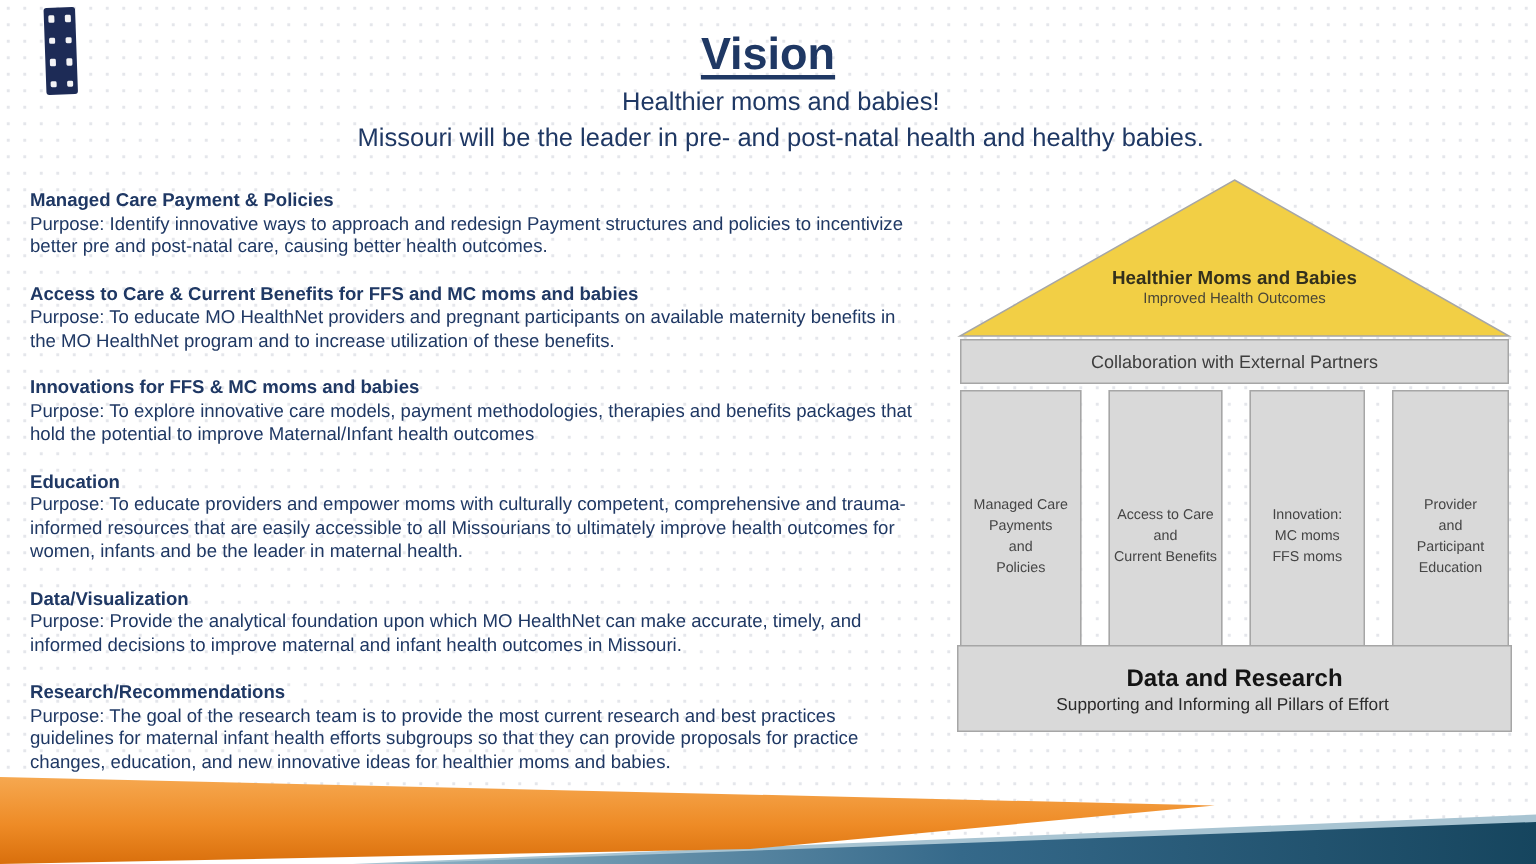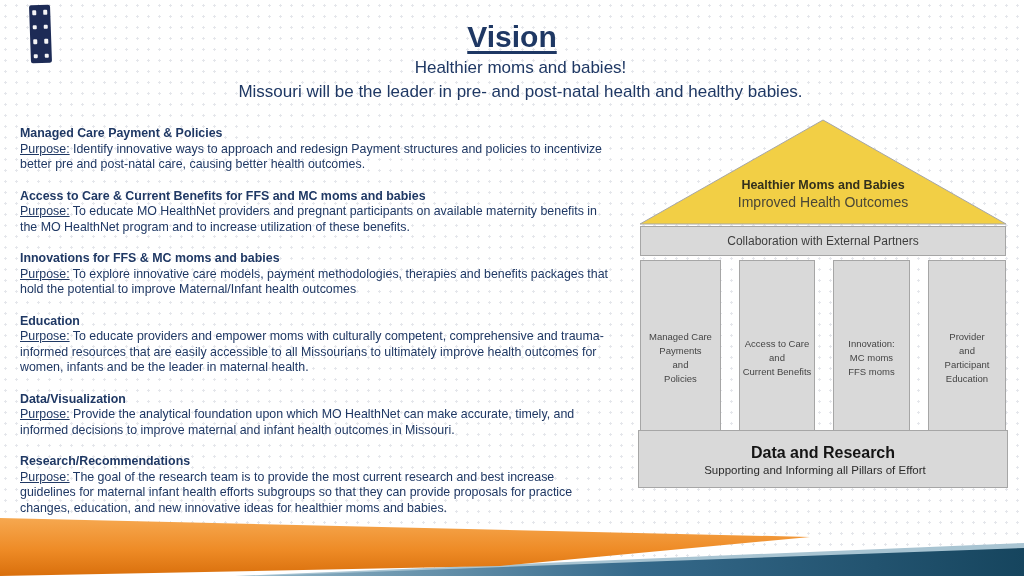--- a/index.html
+++ b/index.html
@@ -24,27 +24,27 @@
   .title{
     font-size:30px;font-weight:700;margin:0;display:inline-block;
     text-decoration:underline;text-decoration-thickness:2.5px;text-underline-offset:4px;
   }
   .subtitle{font-size:17px;margin:3px 0 0 0;line-height:21px;padding-left:17px;}
   
   .left-col{position:absolute;left:20px;top:126px;width:592px;color:#1F3864;}
   .section{margin:0 0 16px 0;}
   .section h2{font-size:12.4px;font-weight:700;margin:0;line-height:15.5px;}
   .section p{font-size:12.4px;margin:0;line-height:15.5px;}
-  .purpose{text-decoration:underline;}
+  .purpose{}
   
   .diagram{position:absolute;left:638px;top:118px;width:370px;height:374px;}
   .roof-svg{position:absolute;left:0;top:0;}
   .roof-text{position:absolute;top:60px;left:0;width:100%;text-align:center;}
   .roof-title{font-size:12.5px;font-weight:700;color:#33301c;margin:0;}
-  .roof-sub{font-size:14px;color:#4a4636;margin:2px 0 0 0;}
+  .roof-sub{font-size:10px;color:#4a4636;margin:2px 0 0 0;}
   .collab-bar{
     position:absolute;top:108px;left:2px;right:2px;height:30px;
     background:#d9d9d9;border:1px solid #a6a6a6;box-sizing:border-box;
     display:flex;align-items:center;justify-content:center;
     font-size:12px;color:#3d3d3d;
   }
   .pillars{position:absolute;top:142px;left:2px;right:2px;height:196px;display:flex;justify-content:space-between;}
   .pillar{
     background:#d9d9d9;border:1px solid #a6a6a6;box-sizing:border-box;
     display:flex;align-items:center;justify-content:center;text-align:center;
@@ -103,21 +103,21 @@
     <div class="section">
       <h2>Education</h2>
       <p><span class="purpose">Purpose:</span><span> To educate providers and empower moms with culturally competent, comprehensive and trauma-informed resources that are easily accessible to all Missourians to ultimately improve health outcomes for women, infants and be the leader in maternal health.</span></p>
     </div>
     <div class="section">
       <h2>Data/Visualization</h2>
       <p><span class="purpose">Purpose:</span><span> Provide the analytical foundation upon which MO HealthNet can make accurate, timely, and informed decisions to improve maternal and infant health outcomes in Missouri.</span></p>
     </div>
     <div class="section">
       <h2>Research/Recommendations</h2>
-      <p><span class="purpose">Purpose:</span><span> The goal of the research team is to provide the most current research and best increase guidelines for maternal infant health efforts subgroups so that they can provide proposals for practice changes, education, and new innovative ideas for healthier moms and babies.</span></p>
+      <p><span class="purpose">Purpose:</span><span> The goal of the research team is to provide the most current research and best practices guidelines for maternal infant health efforts subgroups so that they can provide proposals for practice changes, education, and new innovative ideas for healthier moms and babies.</span></p>
     </div>
   </div>
 
   <div class="diagram">
     <svg class="roof-svg" width="370" height="108">
       <polygon points="185,2 368,106 2,106" fill="#F2CF45" stroke="#A6A6A6" stroke-width="1"></polygon>
     </svg>
     <div class="roof-text">
       <p class="roof-title">Healthier Moms and Babies</p>
       <p class="roof-sub">Improved Health Outcomes</p>

